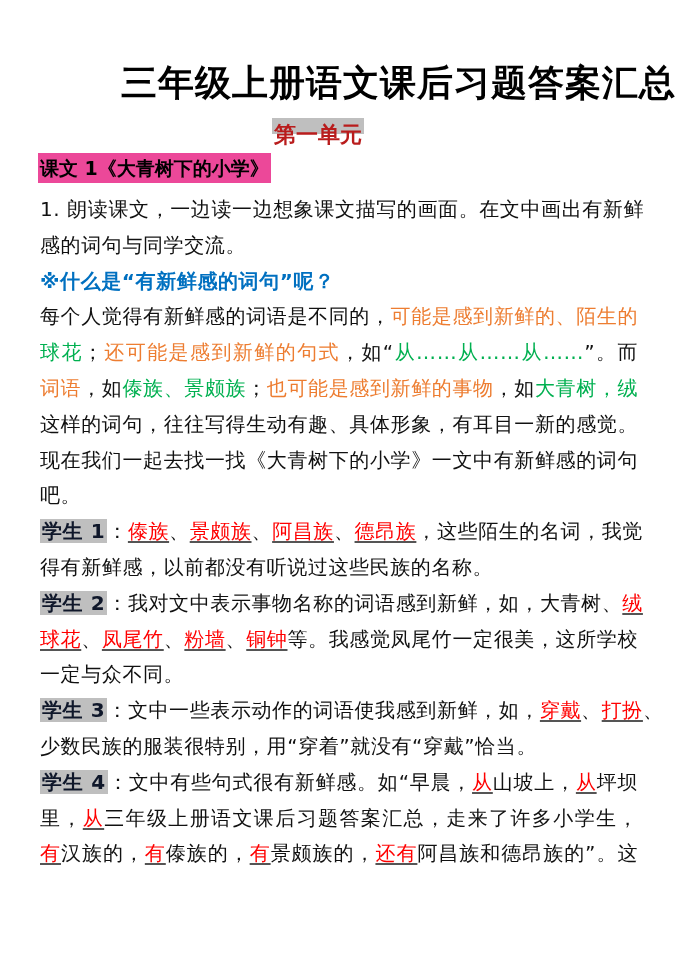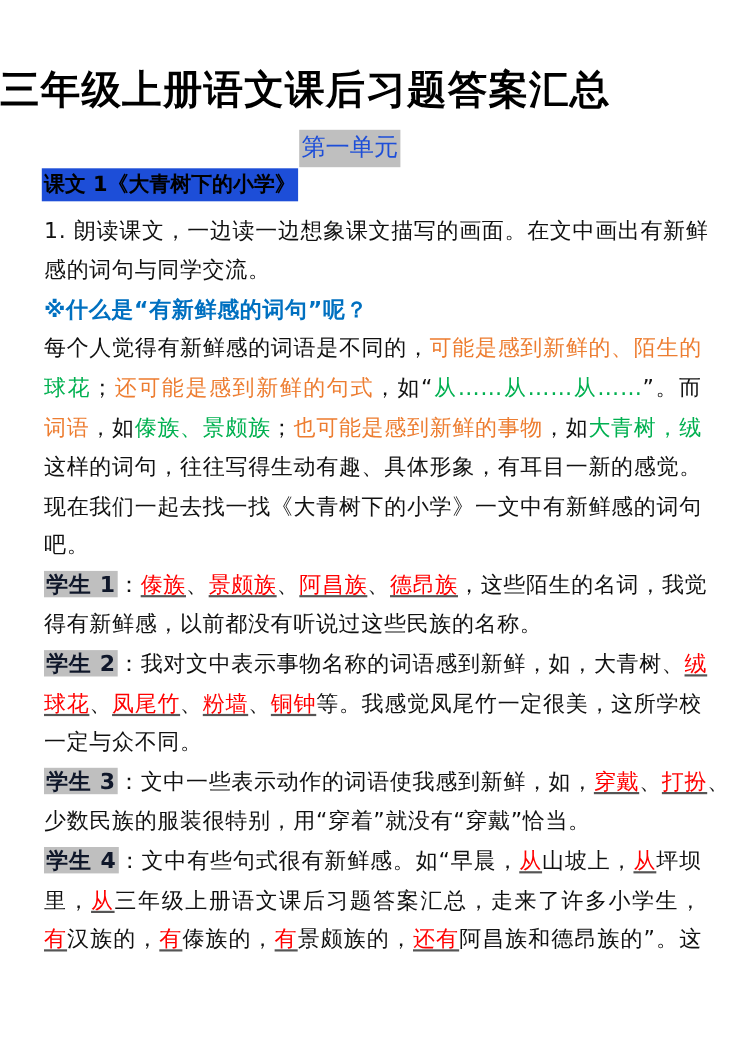--- a/index.html
+++ b/index.html
@@ -1,23 +1,23 @@
 <!DOCTYPE html>
 <html><head>
 <meta charset="utf-8">
 <style>
   html, body { margin: 0; padding: 0; background: #ffffff; }
   body { width: 676px; height: 964px; position: relative; overflow: hidden;
          font-family: "DejaVu Sans", "Liberation Sans", sans-serif; color: #111; }
-  .title { position: absolute; left: 0; width: 676px; top: 60px; text-align: left;
+  .title { position: absolute; left: 0; width: 676px; top: 60px; text-align: right;
            font-size: 36px; font-weight: bold; letter-spacing: 1px; line-height: 46px; color: #000; }
-  .unit { position: absolute; top: 118px; left: 272px; height: 34px; padding: 0 2px;
-          background: #bfbfbf; font-size: 22px; font-weight: normal; line-height: 34px; color: #1d4ed8; }
+  .unit { position: absolute; top: 118px; left: 272px; height: 16px; padding: 0 2px;
+          background: #bfbfbf; font-size: 22px; font-weight: bold; line-height: 34px; color: #b91c1c; }
   .lesson { position: absolute; top: 153px; left: 38px; height: 30px; padding: 0 2px;
-            background: #1d4ed8; font-size: 19px; font-weight: bold; line-height: 30px; color: #000; }
+            background: #ec4899; font-size: 19px; font-weight: bold; line-height: 30px; color: #000; }
   .body { position: absolute; left: 40px; top: 192px; width: 598px; }
   .line { height: 35.8px; line-height: 35.8px; font-size: 20px; white-space: nowrap;
           letter-spacing: 0.6px; overflow: visible; }
   .blue { color: #0070c0; font-weight: bold; }
   .orange { color: #ed7d31; }
   .green { color: #00b050; }
   .kw { color: #ff0000; font-weight: normal; text-decoration: underline; text-decoration-color: #555;
         text-underline-offset: 3px; }
   .label { background: #bfbfbf; font-weight: bold; color: #0f172a; padding: 0 2px; }
   .justify { text-align: justify; text-align-last: justify; }

